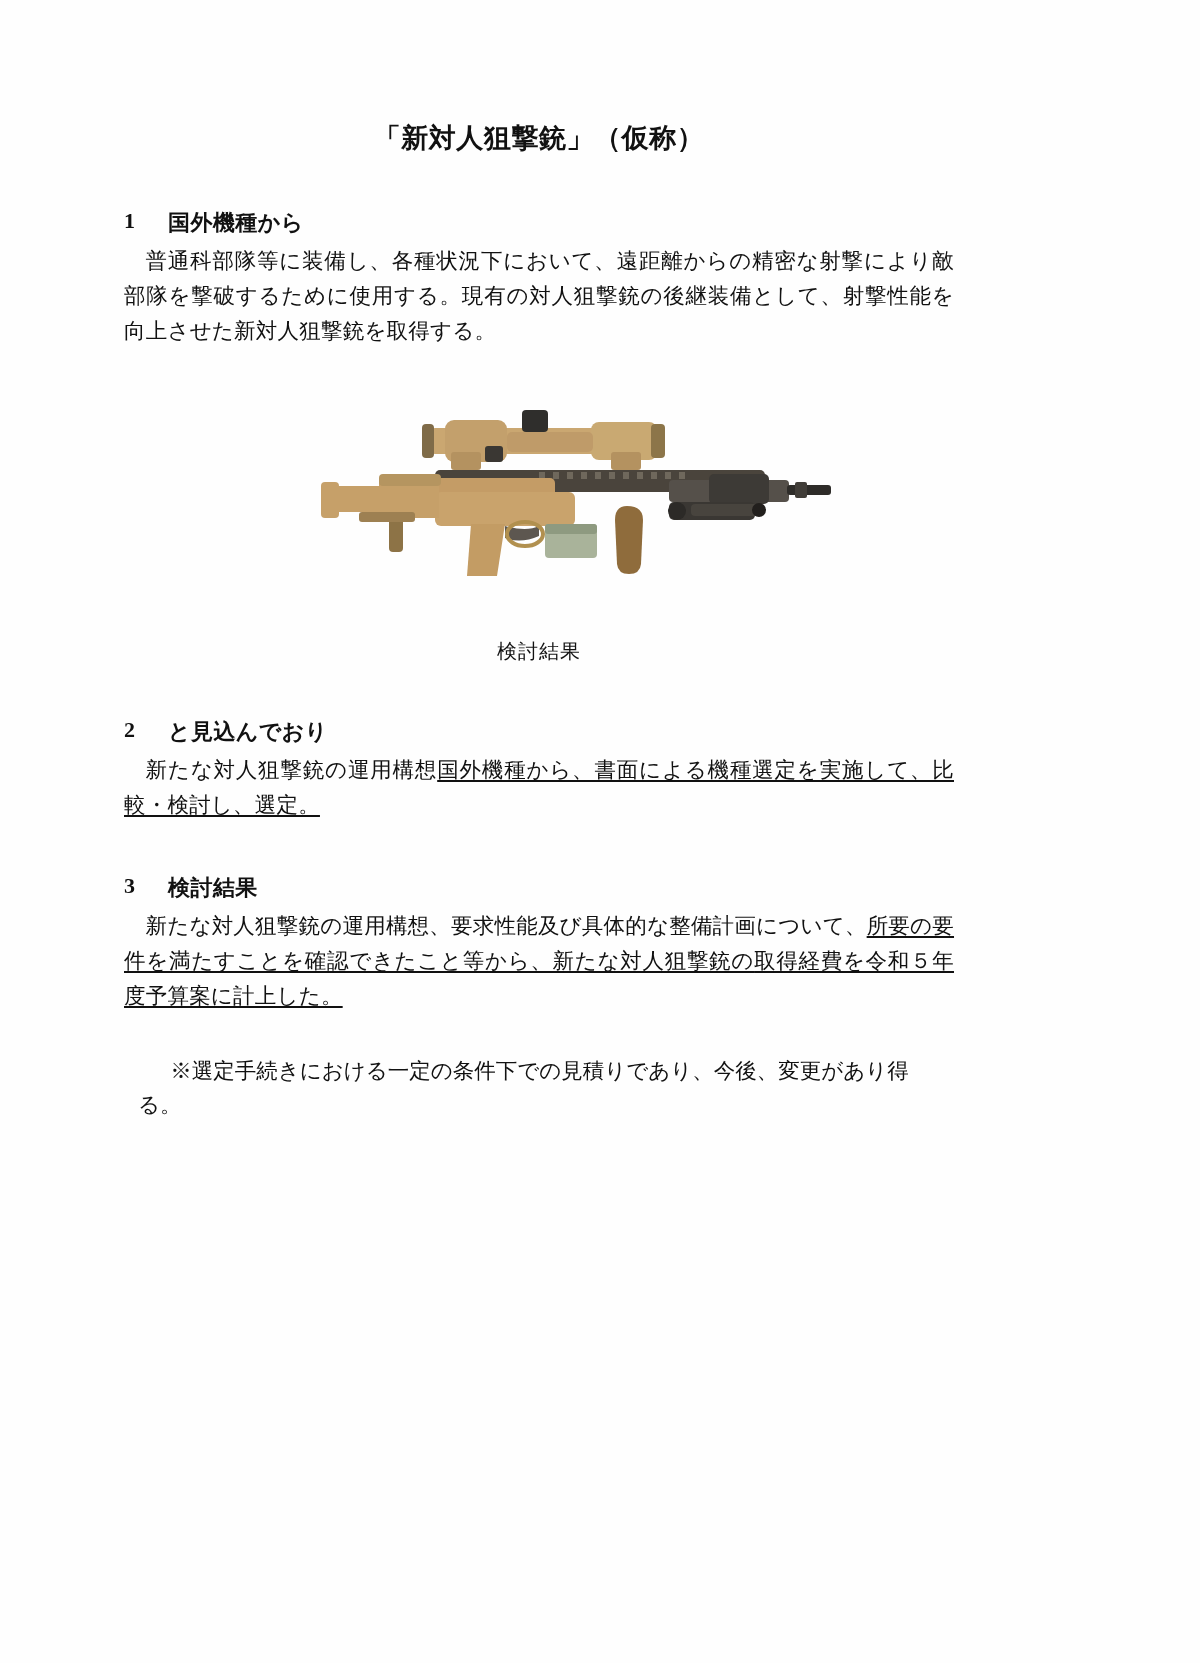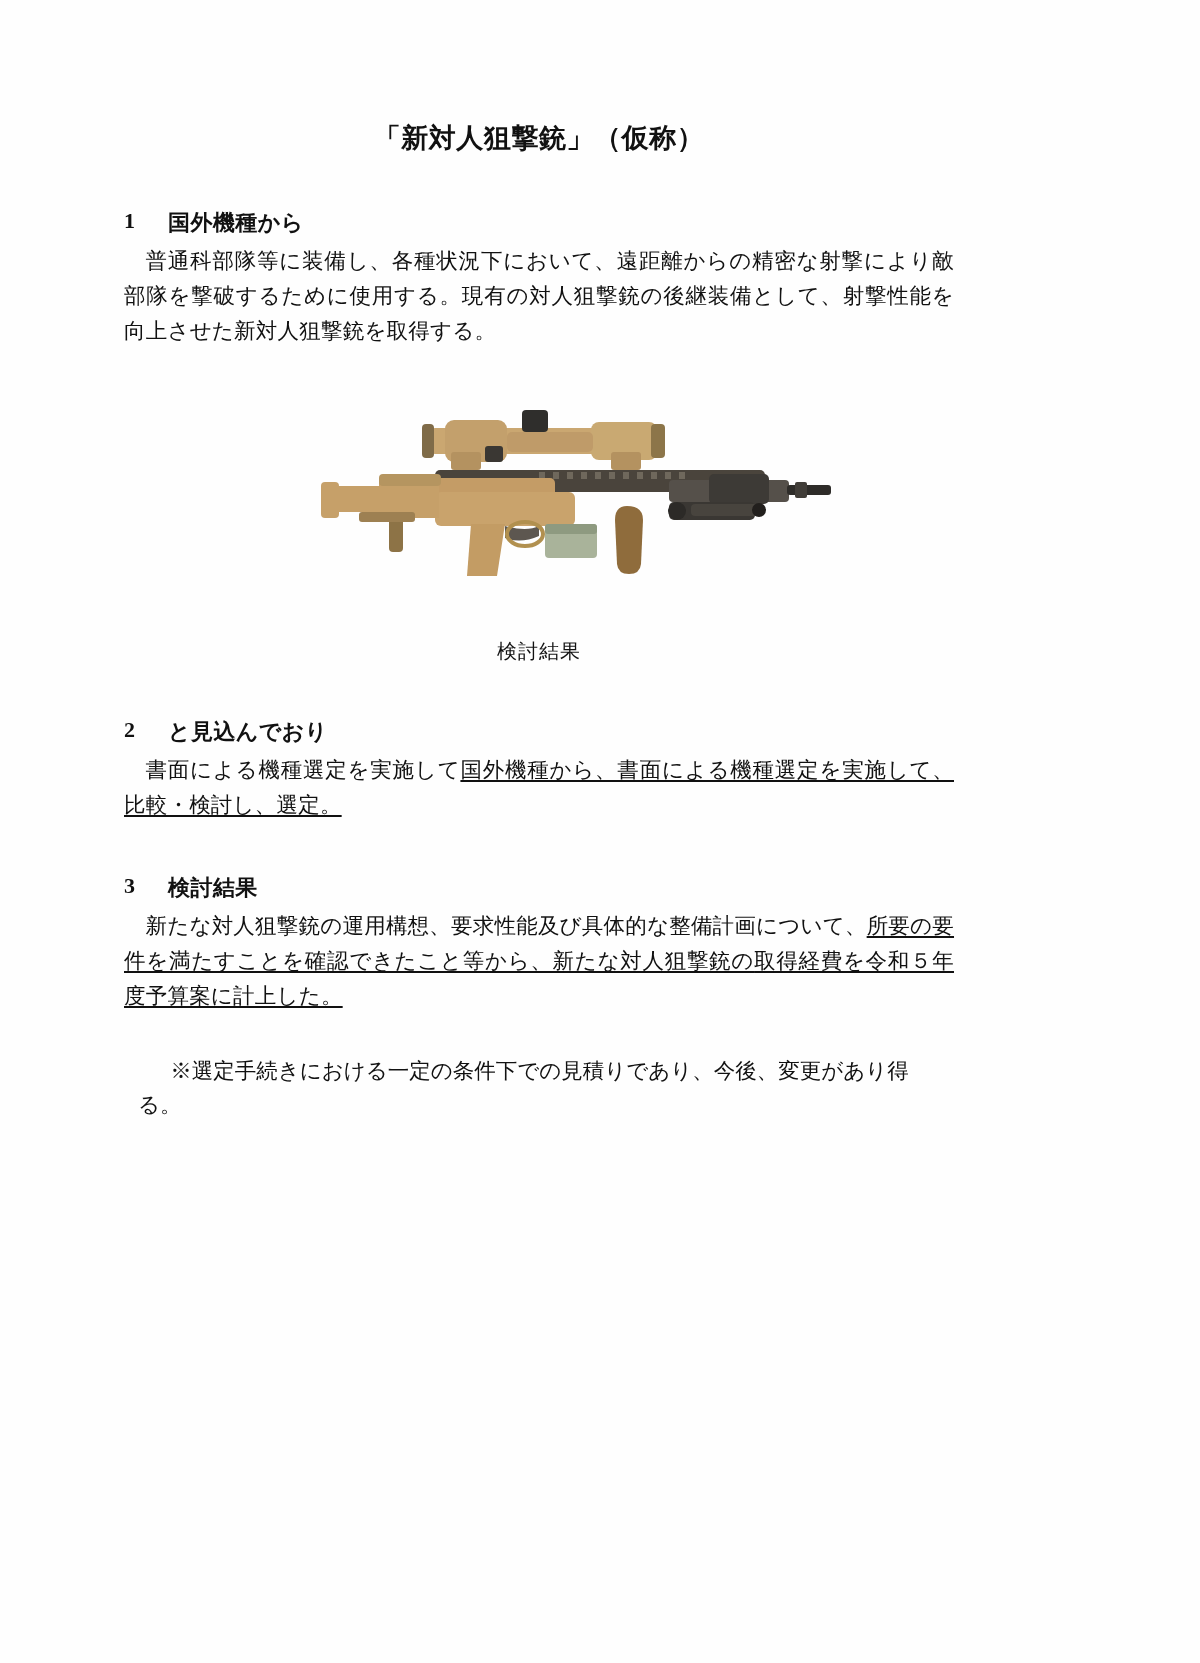--- a/index.html
+++ b/index.html
@@ -185,21 +185,21 @@
       <div class="fig-caption">検討結果</div>
     </div>
 
     <div class="spacer-a"></div>
 
     <div class="section">
       <div class="section-head">
         <span class="section-num">2</span>
         <span class="section-title">と見込んでおり</span>
       </div>
-      <p class="para indent"><span>書面による機種選定を実施して</span><span class="u">国外機種から、書面による機種選定を実施して、比較・検討し、選定。</span></p>
+      <p class="para indent"><span>新たな対人狙撃銃の運用構想</span><span class="u">国外機種から、書面による機種選定を実施して、比較・検討し、選定。</span></p>
     </div>
 
     <div class="spacer-b"></div>
 
     <div class="section">
       <div class="section-head">
         <span class="section-num">3</span>
         <span class="section-title">検討結果</span>
       </div>
       <p class="para indent"><span>新たな対人狙撃銃の運用構想、要求性能及び具体的な整備計画について、</span><span class="u">所要の要件を満たすことを確認できたこと等から、新たな対人狙撃銃の</span><span class="u">取得経費を令和５年度予算案に計上した。</span></p>

